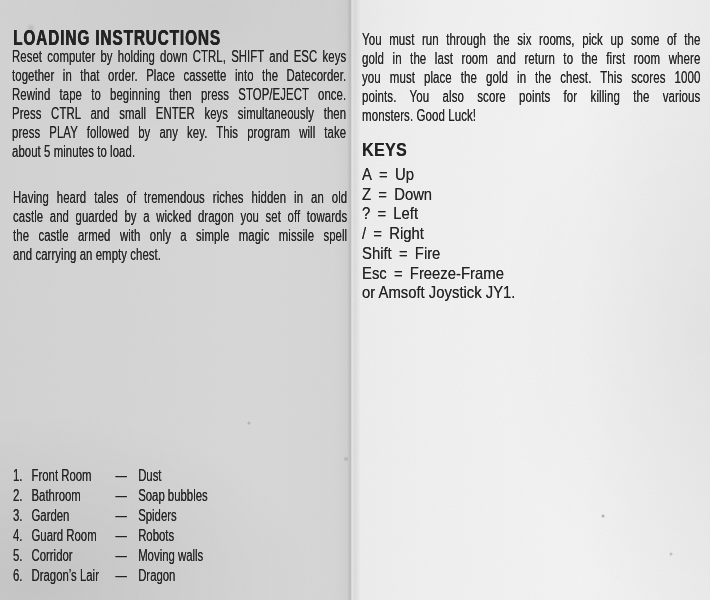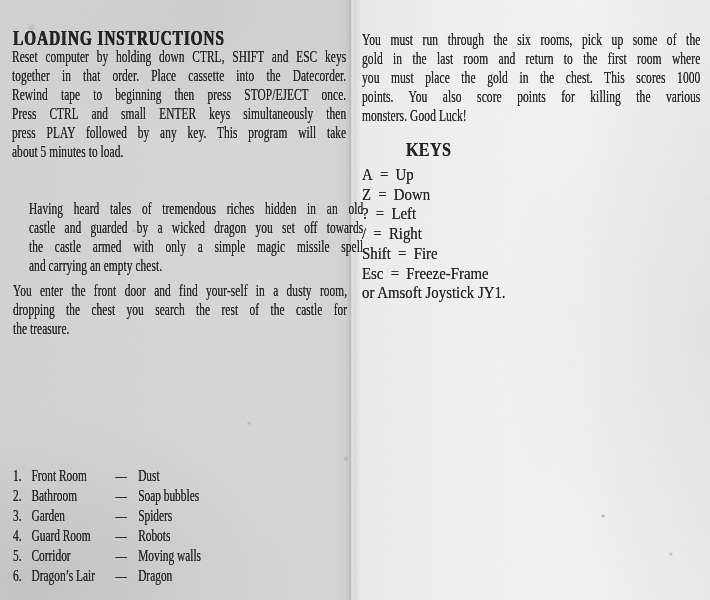--- a/index.html
+++ b/index.html
@@ -36,21 +36,21 @@
       345px 458px 0 1px  rgba(100,100,100,0.22),
       680px  93px 0 0.5px rgba(90,90,90,0.25),
       133px 230px 0 0.5px rgba(100,100,100,0.20),
        30px  27px 2px 2px rgba(110,110,110,0.18);
   }
   .grain { position: absolute; inset: 0; opacity: 0.07; pointer-events: none; }
 
   .txt { text-shadow: 0 0 0.5px rgba(25,25,25,0.75); }
 
   
-  .cond { position: absolute; font-family: Liberation Serif, serif; }
+  .cond { position: absolute; }
   .cond > .in { width: 470px; transform: scaleX(var(--sx, .711)); transform-origin: 0 0; }
   .cond > .in.fit { width: max-content; }
 
   .body-copy { font-size: 16px; line-height: 19px; letter-spacing: 0.1px; }
   .jl { text-align: justify; text-align-last: justify; }
   .jl.last { text-align: left; text-align-last: left; }
 
   .h-main {
     font-size: 21.5px; line-height: 21px; font-weight: bold; letter-spacing: 1.3px;
     text-shadow: 0.7px 0 0 currentColor, 0 0.4px 0 currentColor;
@@ -82,36 +82,29 @@
     <div class="in">
       <div class="jl">Reset computer by holding down CTRL, SHIFT and ESC keys</div>
       <div class="jl">together in that order. Place cassette into the Datecorder.</div>
       <div class="jl">Rewind tape to beginning then press STOP/EJECT once.</div>
       <div class="jl">Press CTRL and small ENTER keys simultaneously then</div>
       <div class="jl">press PLAY followed by any key. This program will take</div>
       <div class="jl last">about 5 minutes to load.</div>
     </div>
   </div>
 
-  <div class="cond txt body-copy" style="left:13px; top:199px;margin-left:16px;">
+  <div class="cond txt body-copy" style="left:13px; top:188px;">
     <div class="in">
       <div class="jl">Having heard tales of tremendous riches hidden in an old</div>
       <div class="jl">castle and guarded by a wicked dragon you set off towards</div>
       <div class="jl">the castle armed with only a simple magic missile spell</div>
       <div class="jl last">and carrying an empty chest.</div>
     </div>
   </div>
 
-  <div class="cond txt body-copy" style="left:13px; top:281px;">
-    <div class="in">
-      <div class="jl">You enter the front door and find your-self in a dusty room,</div>
-      <div class="jl">dropping the chest you search the rest of the castle for</div>
-      <div class="jl last">the treasure.</div>
-    </div>
-  </div>
 
 
   <div class="cond txt" style="left:13px; top:466px;">
     <div class="in room-grid">
       <div>1.</div>
       <div>Front Room</div>
       <div>—</div>
       <div>Dust</div>
 
       <div>2.</div>
@@ -144,21 +137,21 @@
   <div class="cond txt body-copy" style="left:362px; top:30px; --sx:.72;">
     <div class="in">
       <div class="jl">You must run through the six rooms, pick up some of the</div>
       <div class="jl">gold in the last room and return to the first room where</div>
       <div class="jl">you must place the gold in the chest. This scores 1000</div>
       <div class="jl">points. You also score points for killing the various</div>
       <div class="jl last">monsters. Good Luck!</div>
     </div>
   </div>
 
-  <div class="cond txt" style="left:362px; top:141px;margin-left:44px; --sx:.9;">
+  <div class="cond txt" style="left:362px; top:141px; --sx:.9;">
     <div class="in fit h-keys">KEYS</div>
   </div>
 
   <div class="cond txt keys-list" style="left:362px; top:165px; --sx:.9;">
     <div class="in fit">
       <div class="key-row">
         <span>A</span>
         <span>=</span>
         <span>Up</span>
       </div>

